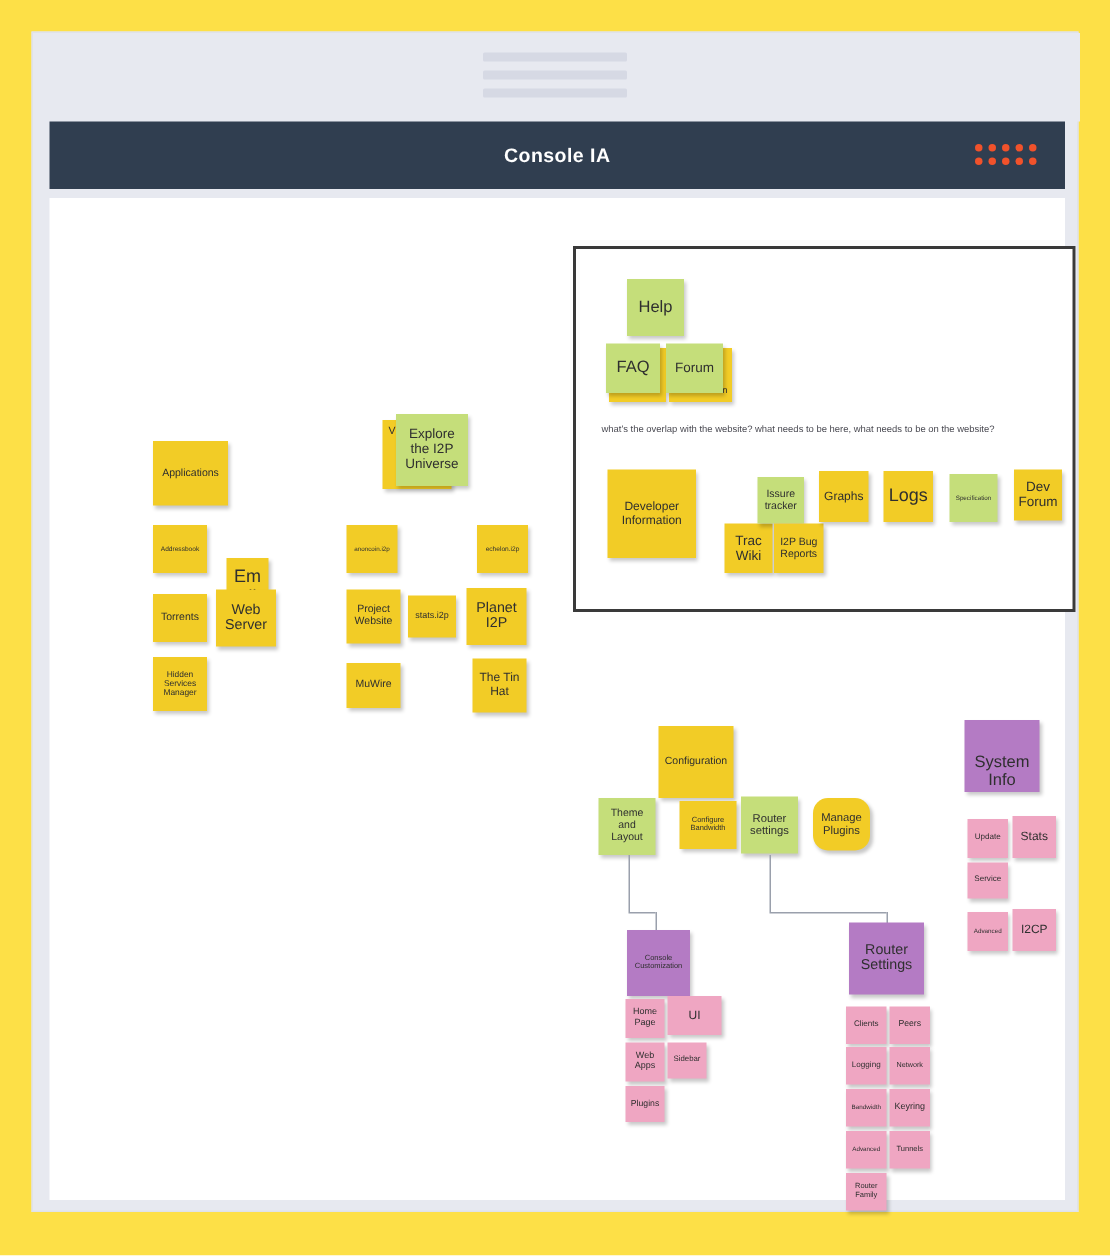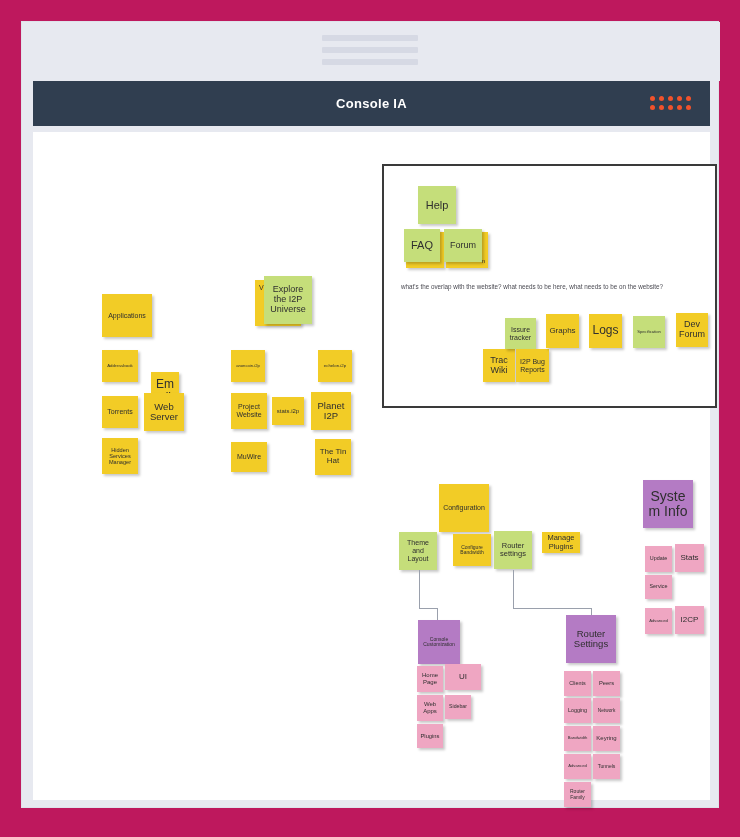--- a/index.html
+++ b/index.html
@@ -5,21 +5,21 @@
   * { box-sizing: border-box; }
   html, body {
     margin: 0; padding: 0;
     width: 740px; height: 837px;
     background: #ffffff;
     font-family: "Liberation Sans", sans-serif;
   }
   #root {
     position: relative;
     width: 740px; height: 837px;
-    background: #be185d;
+    background: #fde047;
     overflow: hidden;
     padding-left: 39px;
   }
   
   .frame {
     position: absolute;
     left: 21px; top: 21px;
     width: 698px; height: 787px;
     background: #e7e9f0;
     border: 1px solid #dfe2ea;
@@ -207,20 +207,23 @@
         </div>
         <div class="note y" style="left:62px;top:66px;width:42px;height:36px;font-size:6px;align-items:flex-end;justify-content:flex-end;padding:3px;">
           <span>n</span>
         </div>
         <div class="note g" style="left:60px;top:63px;width:38px;height:33px;font-size:9px;">
           <span>Forum</span>
         </div>
 
         <div class="panel-note-text" style="left:17px;top:117px;">what's the overlap with the website? what needs to be here, what needs to be on the website?</div>
 
+        <div class="note y" style="left:21px;top:147px;width:59px;height:59px;font-size:8px;">
+          <span>Developer Information</span>
+        </div>
         <div class="note y" style="left:99px;top:183px;width:32px;height:33px;font-size:9px;">
           <span>Trac Wiki</span>
         </div>
         <div class="note g" style="left:121px;top:152px;width:31px;height:31px;font-size:7px;">
           <span>Issure tracker</span>
         </div>
         <div class="note y" style="left:132px;top:183px;width:33px;height:33px;font-size:7px;">
           <span>I2P Bug Reports</span>
         </div>
         <div class="note y" style="left:162px;top:148px;width:33px;height:34px;font-size:8px;align-items:center;">
@@ -242,21 +245,21 @@
       </div>
       <div class="note g" style="left:366px;top:400px;width:38px;height:38px;font-size:7px;">
         <span>Theme and Layout</span>
       </div>
       <div class="note y" style="left:420px;top:402px;width:38px;height:32px;font-size:5px;">
         <span>Configure Bandwidth</span>
       </div>
       <div class="note g" style="left:461px;top:399px;width:38px;height:38px;font-size:7.5px;">
         <span>Router settings</span>
       </div>
-      <div class="note y" style="left:509px;top:400px;width:38px;height:21px;font-size:7.5px;">
+      <div class="note y" style="left:509px;top:400px;width:38px;height:35px;font-size:7.5px;border-radius:10px;">
         <span>Manage Plugins</span>
       </div>
 
       <div class="conn v" style="left:386px;top:438px;height:38px;"></div>
       <div class="conn h" style="left:386px;top:476px;width:18px;"></div>
       <div class="conn v" style="left:404px;top:476px;height:18px;"></div>
 
       <div class="conn v" style="left:480px;top:438px;height:38px;"></div>
       <div class="conn h" style="left:480px;top:476px;width:78px;"></div>
       <div class="conn v" style="left:558px;top:476px;height:16px;"></div>
@@ -305,21 +308,21 @@
       <div class="note pk" style="left:531px;top:622px;width:27px;height:25px;font-size:4.2px;">
         <span>Advanced</span>
       </div>
       <div class="note pk" style="left:560px;top:622px;width:27px;height:25px;font-size:5px;">
         <span>Tunnels</span>
       </div>
       <div class="note pk" style="left:531px;top:650px;width:27px;height:25px;font-size:5px;">
         <span>Router Family</span>
       </div>
 
-      <div class="note p" style="left:610px;top:348px;width:50px;height:48px;font-size:14px;">
+      <div class="note p" style="left:610px;top:348px;width:50px;height:48px;font-size:11px;align-items:flex-end;">
         <span>System Info</span>
       </div>
       <div class="note pk" style="left:612px;top:414px;width:27px;height:26px;font-size:5.4px;">
         <span>Update</span>
       </div>
       <div class="note pk" style="left:642px;top:412px;width:29px;height:28px;font-size:8px;">
         <span>Stats</span>
       </div>
       <div class="note pk" style="left:612px;top:443px;width:27px;height:24px;font-size:5.4px;">
         <span>Service</span>

